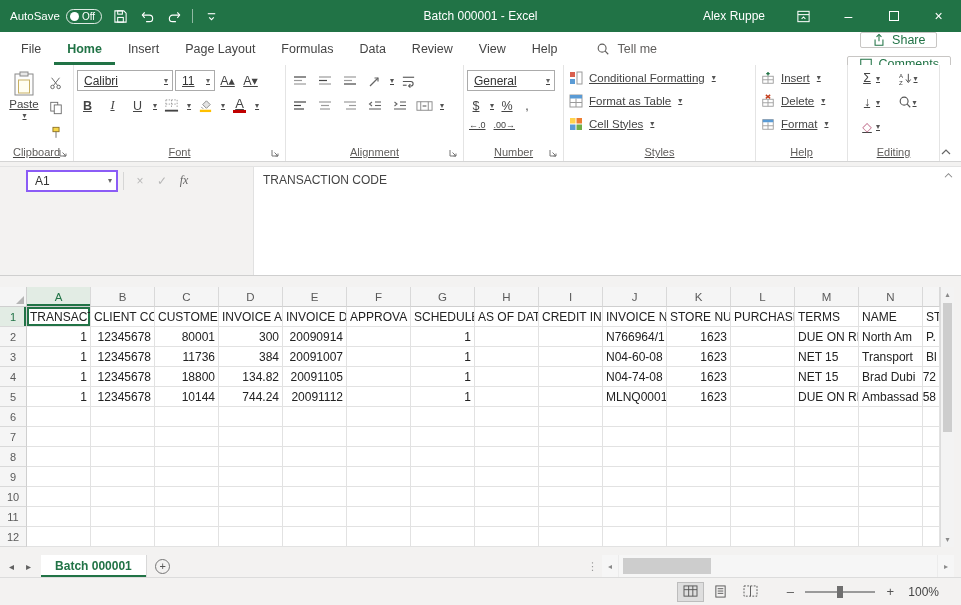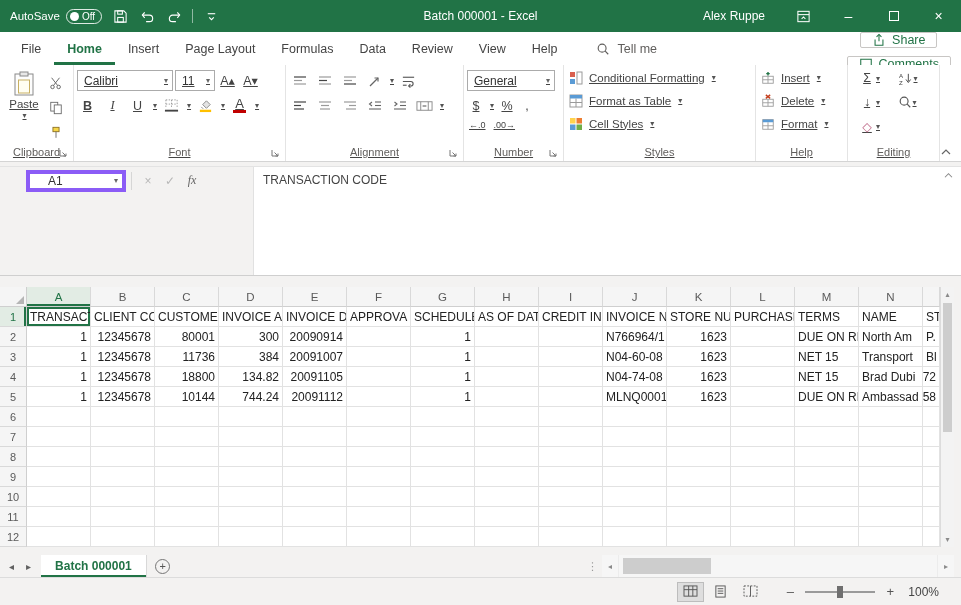--- a/index.html
+++ b/index.html
@@ -67,21 +67,21 @@
   .g-edit .rcontent { display:grid; grid-template-columns:1fr 1fr; grid-auto-rows:24px; align-items:center; justify-items:start; padding-left:8px; }
   .eitem { display:flex; align-items:center; }
 
   .ribbon-collapse { position:absolute; right:9px; bottom:5px; }
 
   
   .fgap { height:4px; }
   .fbar { height:110px; display:flex; background:#f3f2f1; border-top:1px solid #e3e3e3; border-bottom:1px solid #cfcfcf; }
   .fbar-left { width:253px; }
   .fb-top { height:27px; display:flex; align-items:center; padding-left:26px; }
-  .namebox { width:100px; height:22px; background:#fff; border:4px solid #8b5cf6; display:flex; align-items:center; font-size:12px; color:#333; padding-left:18px; }
+  .namebox { width:92px; height:22px; background:#fff; border:2px solid #8b5cf6; display:flex; align-items:center; font-size:12px; color:#333; padding-left:7px; }
   .fbsep { width:1px; height:18px; background:#d6d6d6; margin:0 5px; }
   .fbtn { width:22px; height:22px; display:flex; align-items:center; justify-content:center; color:#b8b8b8; font-size:12px; }
   .fbtn.fx { color:#666; font-style:italic; font-family:"Liberation Serif", serif; }
   .fbar-main { flex:1; background:#fff; border-left:1px solid #e1e1e1; position:relative; padding:6px 9px; font-size:12px; color:#444; }
   .fcollapse { position:absolute; top:5px; right:7px; }
 
   
   .ggap { height:11px; }
   .gridzone { height:260px; display:flex; }
   .sheet { width:940px; }

